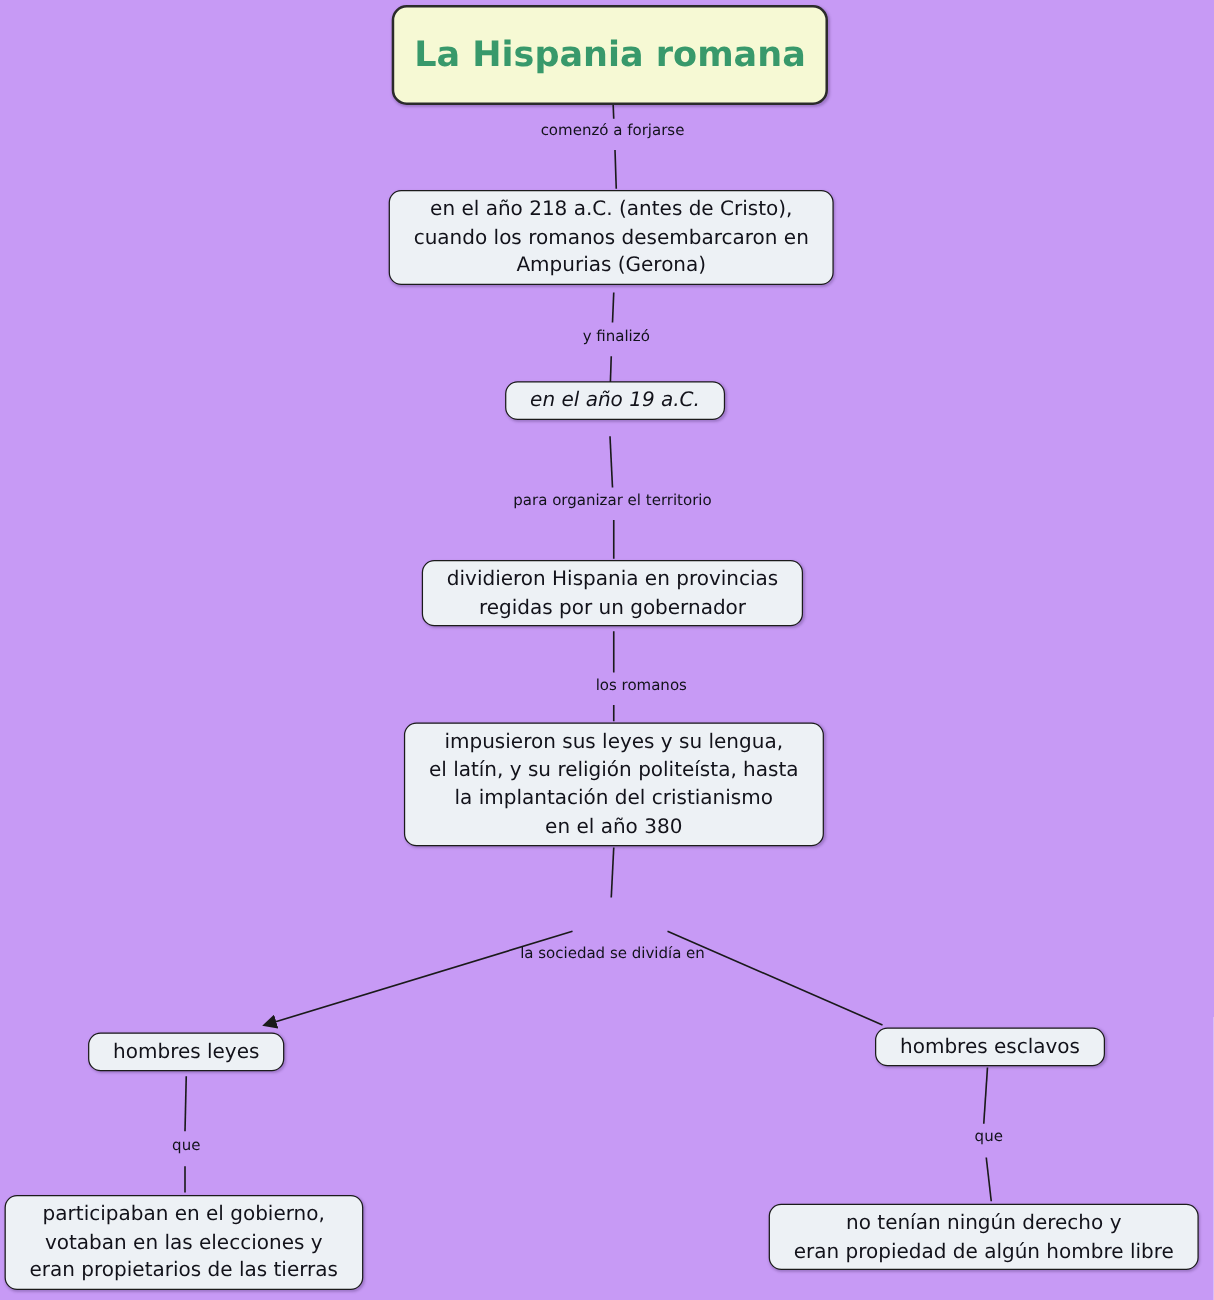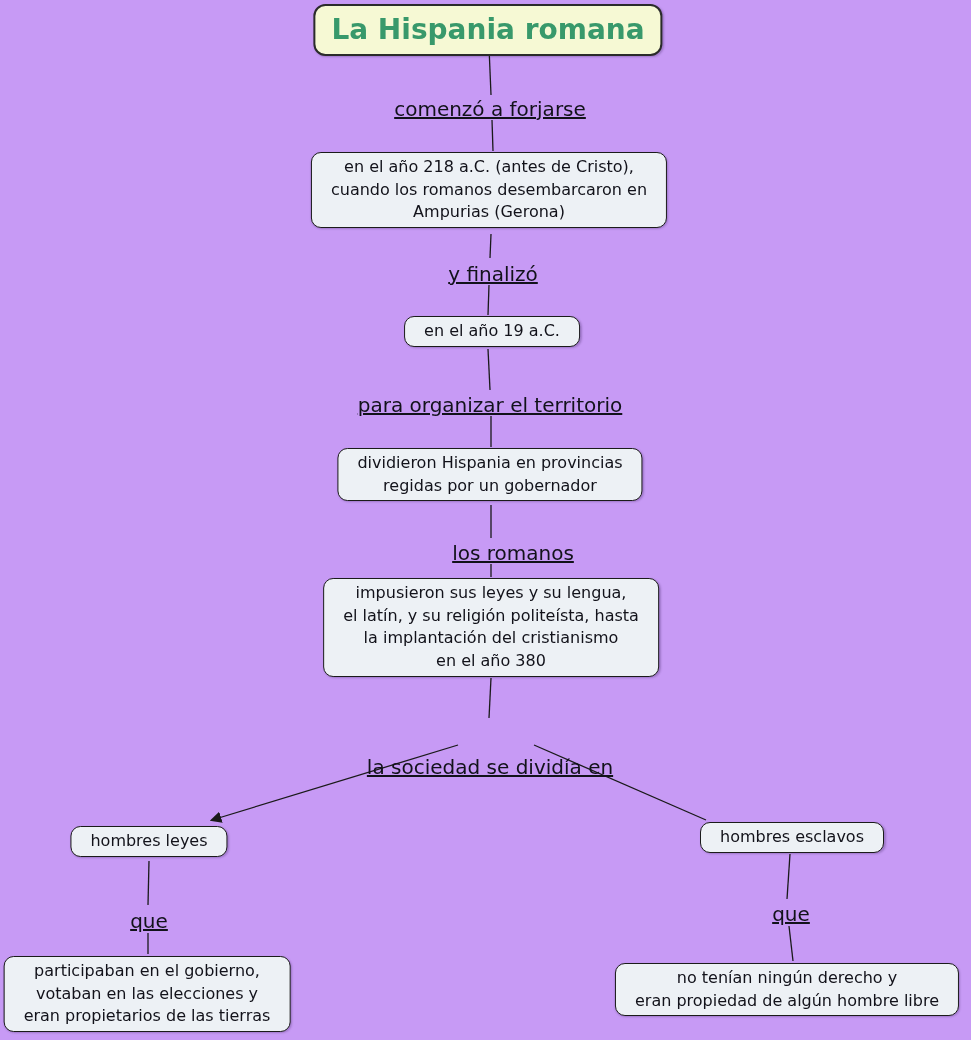--- a/index.html
+++ b/index.html
@@ -41,33 +41,32 @@
     white-space: pre;
     box-shadow: 1px 1px 2px rgba(40, 20, 70, 0.25);
   }
   .node.title {
     background: var(--title_fill);
     border: 2px solid var(--title_border);
     border-radius: 12px;
     color: var(--title_text);
     font-size: 28px;
     font-weight: bold;
-    padding: 6px 16px;
+    padding: 20px 16px;
     line-height: 1.3;
     white-space: nowrap;
   }
   .link-label {
     position: absolute;
     transform: translateX(-50%);
-    font-size: 20px;
+    font-size: 12px;
     line-height: 1.25;
     color: var(--text);
     white-space: nowrap;
     text-align: center;
-    text-decoration: underline;
   }
 </style>
 </head>
 <body>
 
 <div class="stage">
 
   <svg class="wires" width="971" height="1040" viewBox="0 0 971 1040" xmlns="http://www.w3.org/2000/svg">
     <defs>
       <marker id="arrow" viewBox="0 0 10 10" refX="8" refY="5" markerWidth="9" markerHeight="9" orient="auto">
@@ -94,21 +93,21 @@
   <div class="node title" style="left:488px; top:4px;">La Hispania romana</div>
 
   <div class="link-label" style="left:490px; top:97px;">comenzó a forjarse</div>
 
   <div class="node" style="left:489px; top:152px;">en el año 218 a.C. (antes de Cristo),
 cuando los romanos desembarcaron en
 Ampurias (Gerona)</div>
 
   <div class="link-label" style="left:493px; top:262px;">y finalizó</div>
 
-  <div class="node" style="left:492px; top:316px;">en el año 19 a.C.</div>
+  <div class="node" style="left:492px; top:305px;font-style:italic;">en el año 19 a.C.</div>
 
   <div class="link-label" style="left:490px; top:393px;">para organizar el territorio</div>
 
   <div class="node" style="left:490px; top:448px;">dividieron Hispania en provincias
 regidas por un gobernador</div>
 
   <div class="link-label" style="left:491px; top:541px;margin-left:22px;">los romanos</div>
 
   <div class="node" style="left:491px; top:578px;">impusieron sus leyes y su lengua,
 el latín, y su religión politeísta, hasta

